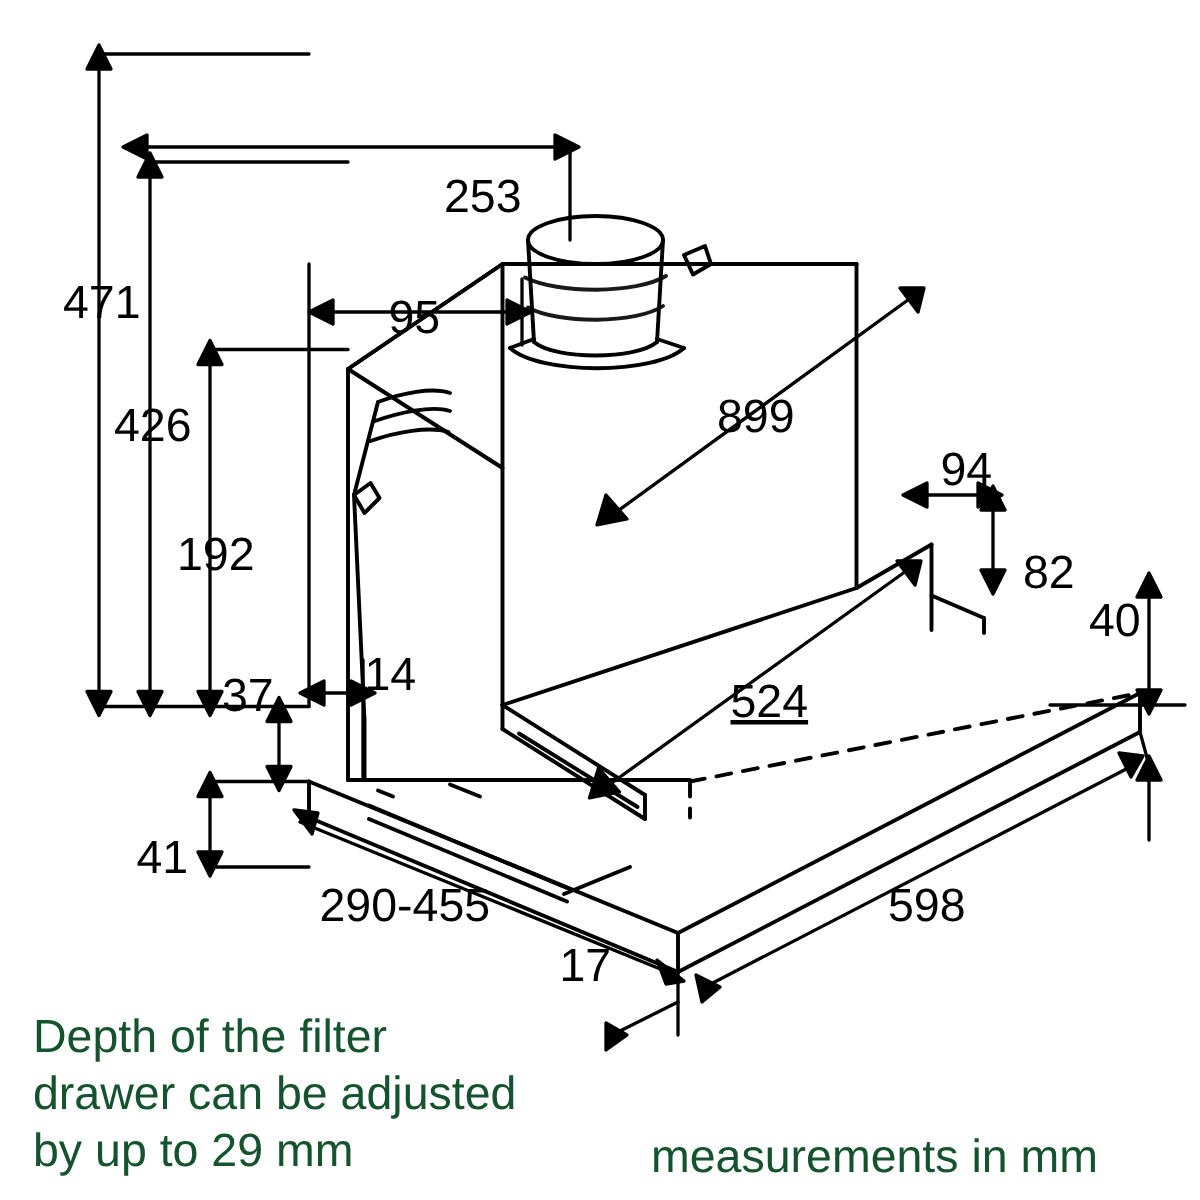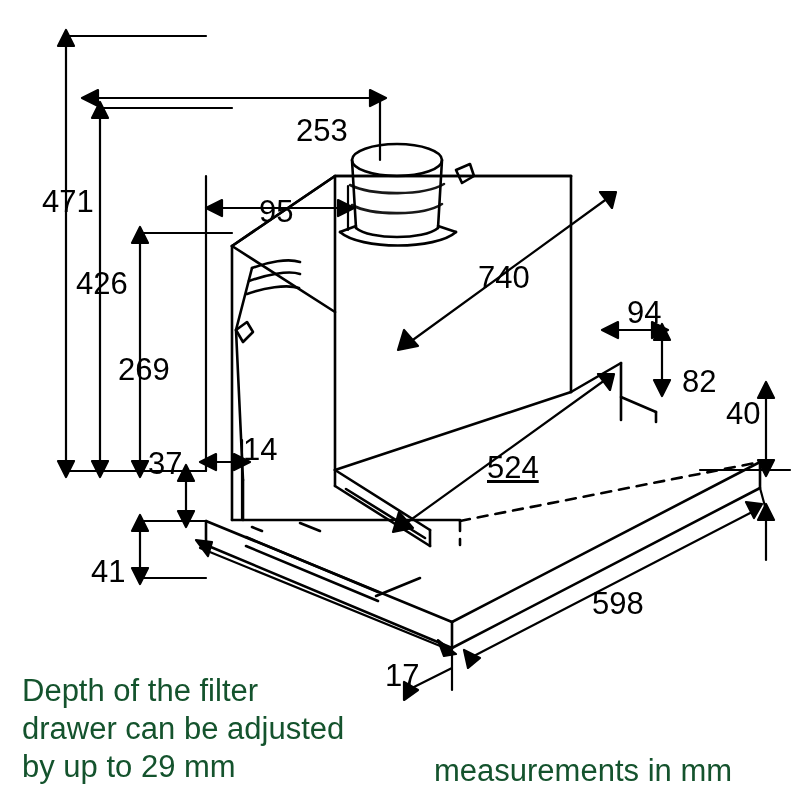--- a/index.html
+++ b/index.html
@@ -223,31 +223,32 @@
         <path d="M452 690 L470 682" opacity="0"></path>
 
       </g>
     </g>
   </svg>
 
   <div class="dim-label" style="left:296px; top:85px;margin-top:30px;">253</div>
   <div class="dim-label" style="left:42px;  top:186px;">471</div>
   <div class="dim-label" style="left:259px; top:196px;">95</div>
   <div class="dim-label" style="left:76px;  top:268px;">426</div>
-  <div class="dim-label" style="left:478px; top:262px;">740</div>
+  <div class="dim-label" style="left:478px; top:262px;">899</div>
   <div class="dim-label" style="left:627px; top:297px;">94</div>
   <div class="dim-label" style="left:682px; top:334px;margin-top:32px;">82</div>
-  <div class="dim-label" style="left:118px; top:354px;">269</div>
+  <div class="dim-label" style="left:118px; top:354px;">192</div>
   <div class="dim-label" style="left:726px; top:398px;">40</div>
   <div class="dim-label" style="left:148px; top:448px;">37</div>
   <div class="dim-label" style="left:243px; top:434px;">14</div>
   <div class="dim-label" style="left:487px; top:452px;text-decoration:underline;">524</div>
   <div class="dim-label" style="left:91px;  top:556px;">41</div>
+  <div class="dim-label" style="left:213px; top:588px;">290-455</div>
   <div class="dim-label" style="left:592px; top:588px;">598</div>
-  <div class="dim-label" style="left:373px; top:660px;margin-left:12px;">17</div>
+  <div class="dim-label" style="left:373px; top:628px;">17</div>
 
   <div class="note" style="left:22px; top:672px;">
     <div>Depth of the filter</div>
     <div>drawer can be adjusted</div>
     <div>by up to 29 mm</div>
   </div>
 
   <div class="note" style="left:434px; top:752px;">measurements in mm</div>
 
 </div>

